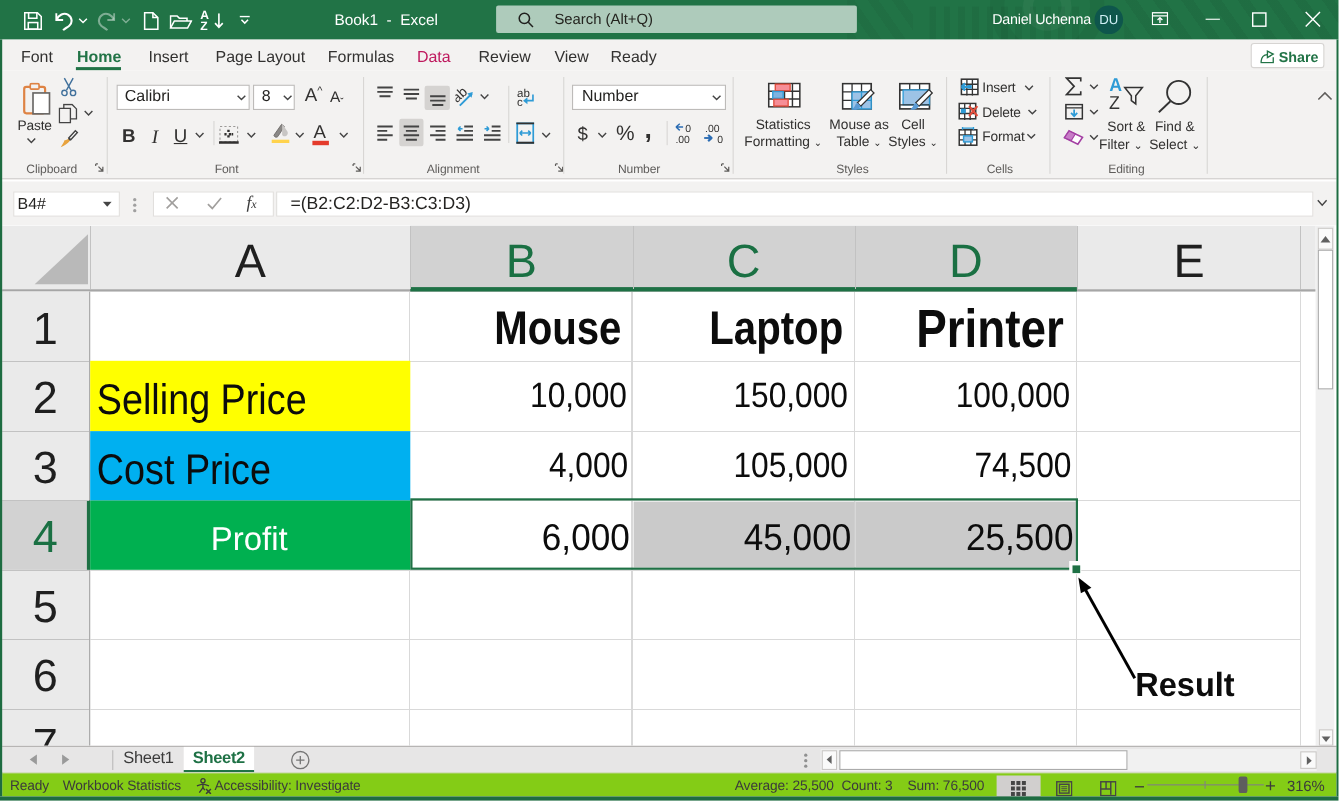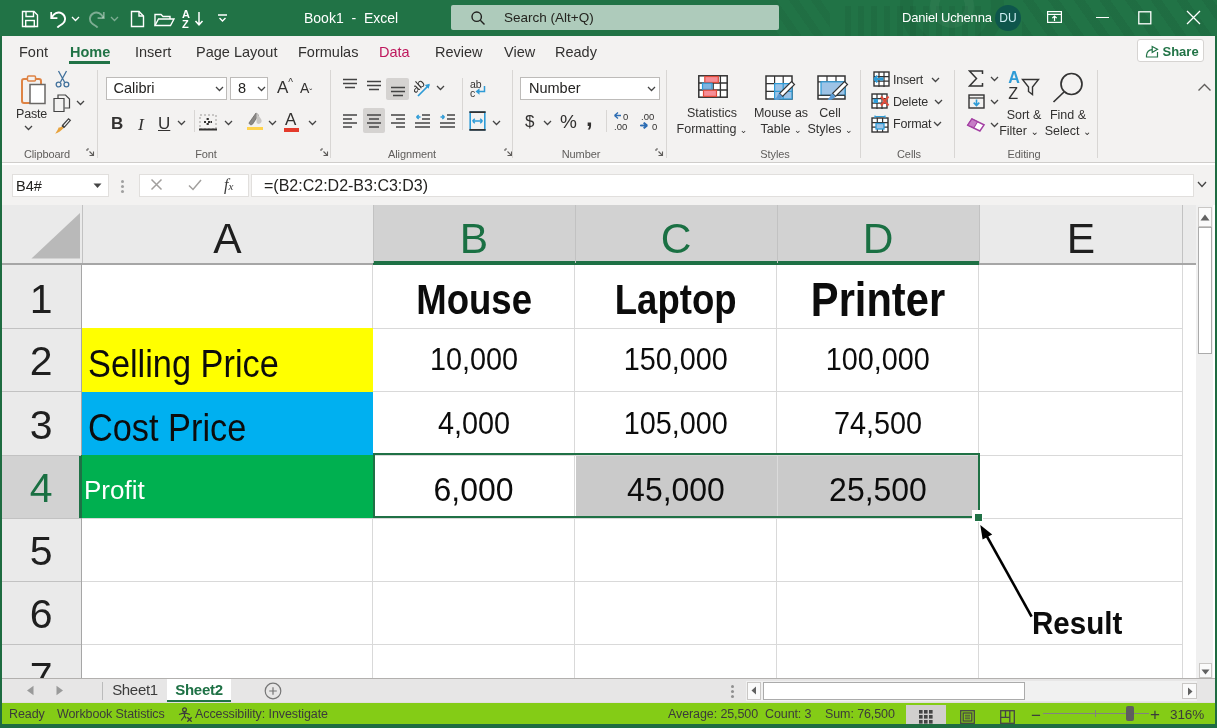--- a/index.html
+++ b/index.html
@@ -6,21 +6,21 @@
 html,body{width:1217px;height:728px;overflow:hidden}
 body{font-family:"Liberation Sans",sans-serif;position:relative;background:#fff}
 .abs{position:absolute}
 #titlebar{position:absolute;left:0;top:0;width:1217px;height:36px;background:#217346;overflow:hidden}
 #menubar{position:absolute;left:2px;top:36px;width:1212.5px;height:28px;background:#F3F2F1}
 #ribbon{position:absolute;left:2px;top:64px;width:1212.5px;height:99px;background:#F3F2F1;border-bottom:1.5px solid #CFCDCB}
 #fbar{position:absolute;left:2px;top:164.5px;width:1212.5px;height:40px;background:#F3F2F1}
 #sheet{position:absolute;left:0;top:204.5px;width:1217px;height:473.5px;background:#fff;overflow:hidden}
 .colhdr{position:absolute;top:0;height:60px;font-size:42.5px;color:#1f1f1f;text-align:center;line-height:68.5px}
 .rowhdr{position:absolute;left:0;width:78.5px;font-size:41px;color:#1f1f1f;text-align:center}
-.cell{position:absolute;text-align:center;color:#0c0c0c}
+.cell{position:absolute;text-align:right;color:#0c0c0c}
 .cell span{display:inline-block}
 #tabbar{position:absolute;left:2px;top:678px;width:1212.5px;height:23.5px;background:#E7E6E6;border-top:1px solid #B2B0AE}
 #statusbar{position:absolute;left:2px;top:701.5px;width:1212.5px;height:22px;background:#84cc16;border-top:1px solid #E1DFDD;font-size:12.5px;letter-spacing:-0.1px;color:#3b3b3b}
 #bottomstrip{position:absolute;left:0;top:723.5px;width:1217px;height:4.5px;background:#1E6C41}
 #leftborder{position:absolute;left:0;top:36px;width:2px;height:687.5px;background:#1E6C41}
 #rightborder{position:absolute;left:1214.5px;top:36px;width:2.5px;height:687.5px;background:#1E6C41}
 .glabel{position:absolute;top:83.5px;font-size:11px;letter-spacing:-0.1px;color:#5F5D5B;text-align:center}
 .gsep{position:absolute;top:6px;height:88px;width:1px;background:#D8D6D4}
 .btxt{position:absolute;font-size:12.5px;letter-spacing:-0.2px;color:#323130}
 .ctxt{position:absolute;font-size:12.5px;color:#323130;text-align:center;white-space:nowrap}
@@ -455,21 +455,21 @@
   <div class="cell" style="left:575px;top:60px;width:202px;height:63.9px;line-height:69.5px;font-size:43px;font-weight:bold"><span style="transform:scaleX(0.85)">Laptop</span></div>
   <div class="cell" style="left:777px;top:60px;width:202px;height:63.9px;line-height:69.5px;font-size:49px;font-weight:bold"><span style="transform:scaleX(0.85)">Printer</span></div>
   <div class="cell" style="left:88px;top:123.9px;width:285px;height:63.2px;line-height:71px;font-size:39px;text-align:left"><span style="transform:scaleX(0.88);transform-origin:left">Selling Price</span></div>
   <div class="cell" style="left:373px;top:123.9px;width:202px;height:63.2px;line-height:63.2px;font-size:32px"><span style="transform:scaleX(0.9)">10,000</span></div>
   <div class="cell" style="left:575px;top:123.9px;width:202px;height:63.2px;line-height:63.2px;font-size:32px"><span style="transform:scaleX(0.9)">150,000</span></div>
   <div class="cell" style="left:777px;top:123.9px;width:202px;height:63.2px;line-height:63.2px;font-size:32px"><span style="transform:scaleX(0.9)">100,000</span></div>
   <div class="cell" style="left:88px;top:187.1px;width:285px;height:63.2px;line-height:71px;font-size:39px;text-align:left"><span style="transform:scaleX(0.88);transform-origin:left">Cost Price</span></div>
   <div class="cell" style="left:373px;top:187.1px;width:202px;height:63.2px;line-height:63.2px;font-size:32px"><span style="transform:scaleX(0.9)">4,000</span></div>
   <div class="cell" style="left:575px;top:187.1px;width:202px;height:63.2px;line-height:63.2px;font-size:32px"><span style="transform:scaleX(0.9)">105,000</span></div>
   <div class="cell" style="left:777px;top:187.1px;width:202px;height:63.2px;line-height:63.2px;font-size:32px"><span style="transform:scaleX(0.9)">74,500</span></div>
-  <div class="cell" style="left:84px;top:250.3px;width:285px;height:78px;line-height:71.5px;font-size:26px;text-align:left;color:#fff"><span>Profit</span></div>
+  <div class="cell" style="left:84px;top:250.3px;width:285px;height:78px;line-height:71.5px;font-size:30px;text-align:center;color:#fff"><span>Profit</span></div>
   <div class="cell" style="left:373px;top:250.3px;width:202px;height:63.2px;line-height:68.5px;font-size:34px"><span style="transform:scaleX(0.94)">6,000</span></div>
   <div class="cell" style="left:575px;top:250.3px;width:202px;height:63.2px;line-height:68.5px;font-size:34px"><span style="transform:scaleX(0.94)">45,000</span></div>
   <div class="cell" style="left:777px;top:250.3px;width:202px;height:63.2px;line-height:68.5px;font-size:34px"><span style="transform:scaleX(0.94)">25,500</span></div>
 
   <svg class="abs" style="left:960px;top:300px" width="100" height="125" viewBox="0 0 100 125">
     <path d="M71.6 111.6 L26.5 30.7" stroke="#000" stroke-width="2.6"></path>
     <polygon points="20.3,19.9 32.2,29.4 22.6,34.4" fill="#000"></polygon>
   </svg>
   <div class="abs" style="left:1032px;top:401px;font-size:30.5px;font-weight:bold;color:#0c0c0c;transform:scaleX(0.97);transform-origin:left">Result</div>
 

